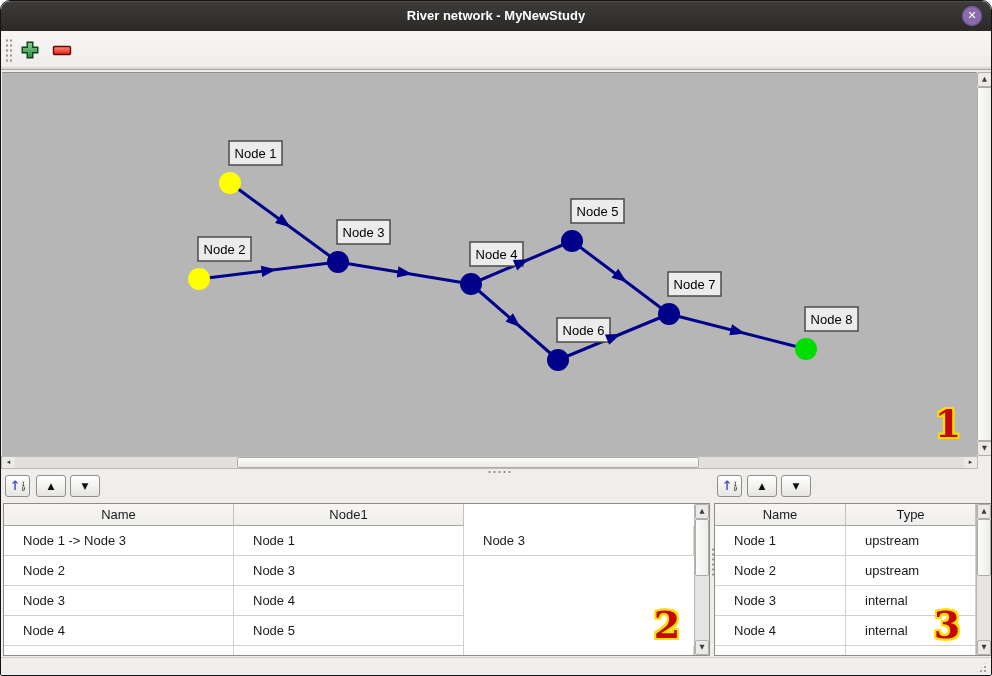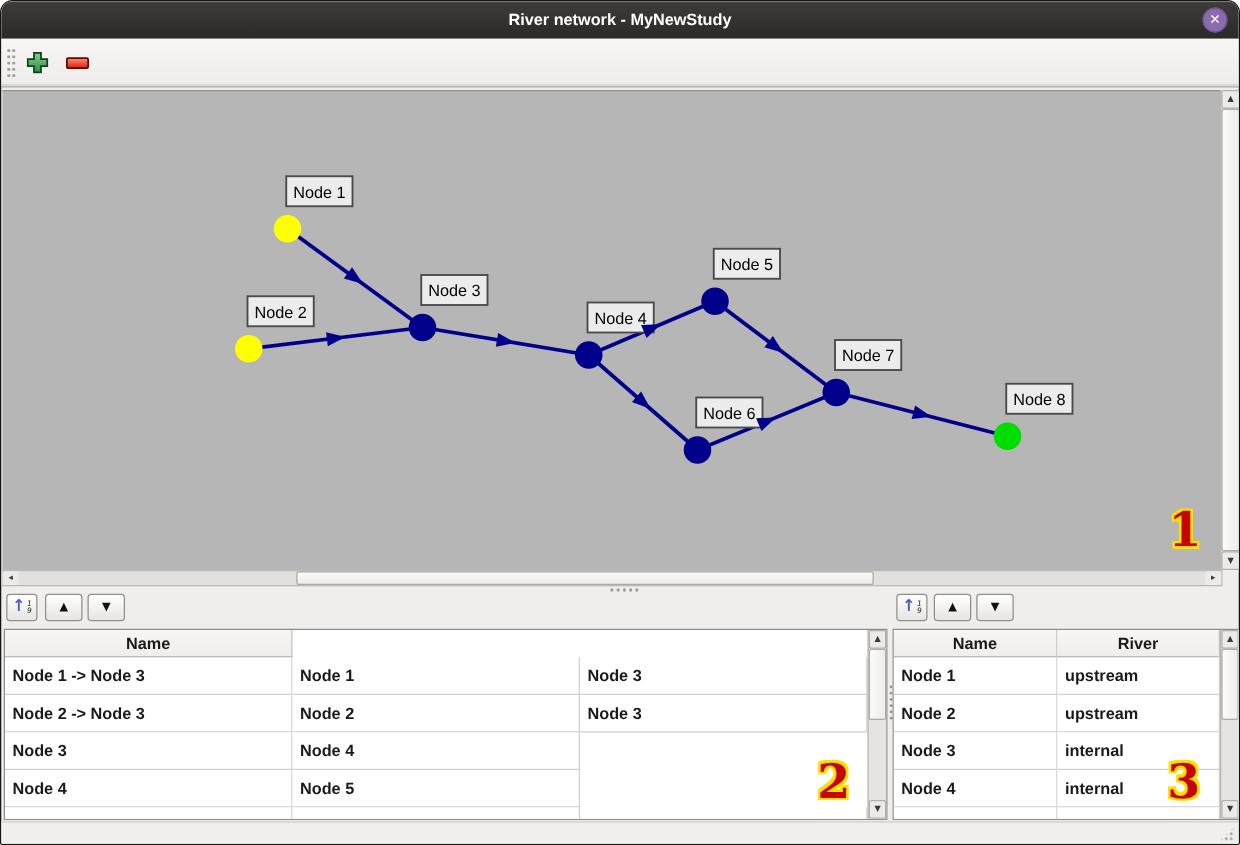--- a/index.html
+++ b/index.html
@@ -66,30 +66,30 @@
   #l-sort { left:4px;  width:25px; } #l-up { left:35px; width:30px; } #l-down { left:69px; width:30px; }
   #r-sort { left:716px; width:25px; } #r-up { left:746px; width:30px; } #r-down { left:780px; width:30px; }
   .sort-ic { display:flex; align-items:center; gap:1px; }
   .sort-arrow { color:#4a5ec2; font-weight:bold; font-size:13px; line-height:12px;
     font-family:"DejaVu Sans",sans-serif; }
   .sort-digits { display:flex; flex-direction:column; font-size:6px; line-height:5px;
     color:#222; font-family:"DejaVu Sans",sans-serif; }
   .tri { font-size:9px; color:#111; line-height:9px; font-family:"DejaVu Sans",sans-serif; }
   
   .dtable { position:absolute; top:502px; height:153px; background:#ffffff;
-    border:1px solid #8f8d8a; box-sizing:border-box; overflow:hidden;font-weight:bold; }
+    border:1px solid #8f8d8a; box-sizing:border-box; overflow:hidden; }
   #links-table { left:2px; width:707px; }
   #nodes-table { left:713px; width:278px; }
   .thead,.trow { display:grid; margin-right:15px; }
   .links-cols { grid-template-columns:230px 230px auto; }
   .nodes-cols { grid-template-columns:131px auto; }
   .th { height:21px; line-height:21px; text-align:center;
     background:linear-gradient(#f7f6f4,#efeeec);
     border-right:1px solid #c3c1be; border-bottom:1px solid #a8a6a2; }
-  .td { height:29px; line-height:29px; padding-left:6px; white-space:nowrap; overflow:hidden;
+  .td { height:29px; line-height:29px; padding-left:19px; white-space:nowrap; overflow:hidden;
     border-right:1px solid #d2d0cd; border-bottom:1px solid #d2d0cd; background:#fff; }
   .trow.partial .td { height:10px; border-bottom:none; }
   .tsb { position:absolute; top:0; right:0; width:15px; height:100%;
     background:#e6e4e2; border-left:1px solid #b8b6b3; box-sizing:border-box; }
   .tsb .sb-btn { left:0; right:0; height:15px; font-size:6.5px; line-height:13px; }
   .tsb .up { top:0; } .tsb .down { bottom:0; }
   .tsb .sb-thumb { left:0; top:15px; width:14px; height:57px; }
   
   .statusbar { position:absolute; left:0; right:0; top:656px; height:19px;
     background:#f0efed; border-top:1px solid #cfcdc9; }
@@ -229,28 +229,28 @@
   <button class="mini-btn" id="r-up">
     <span class="tri">▲</span>
   </button>
   <button class="mini-btn" id="r-down">
     <span class="tri">▼</span>
   </button>
 
   <div class="dtable" id="links-table">
     <div class="thead links-cols">
       <div class="th">Name</div>
+      <div class="th">Node1</div>
     </div>
     <div class="trow links-cols">
       <div class="td">Node 1 -&gt; Node 3</div>
       <div class="td">Node 1</div>
       <div class="td">Node 3</div>
     </div>
     <div class="trow links-cols">
-      <div class="td">Node 2 -&gt; Node 3</div>
       <div class="td">Node 2</div>
       <div class="td">Node 3</div>
     </div>
     <div class="trow links-cols">
       <div class="td">Node 3</div>
       <div class="td">Node 4</div>
     </div>
     <div class="trow links-cols">
       <div class="td">Node 4</div>
       <div class="td">Node 5</div>
@@ -265,21 +265,21 @@
       <div class="sb-thumb"></div>
       <div class="sb-btn down glyph">▼</div>
     </div>
   </div>
 
   <div class="vsplit-dots"></div>
 
   <div class="dtable" id="nodes-table">
     <div class="thead nodes-cols">
       <div class="th">Name</div>
-      <div class="th">River</div>
+      <div class="th">Type</div>
     </div>
     <div class="trow nodes-cols">
       <div class="td">Node 1</div>
       <div class="td">upstream</div>
     </div>
     <div class="trow nodes-cols">
       <div class="td">Node 2</div>
       <div class="td">upstream</div>
     </div>
     <div class="trow nodes-cols">

